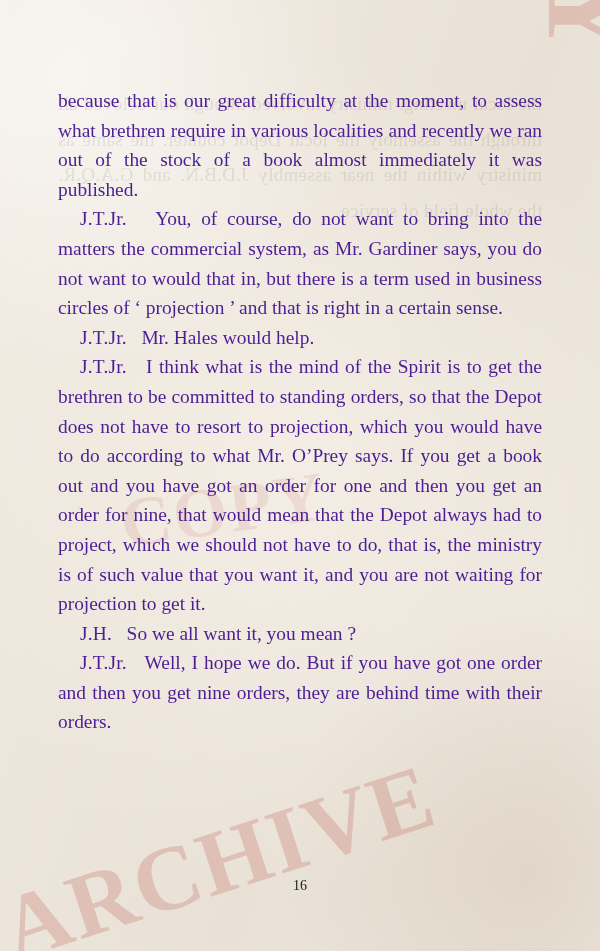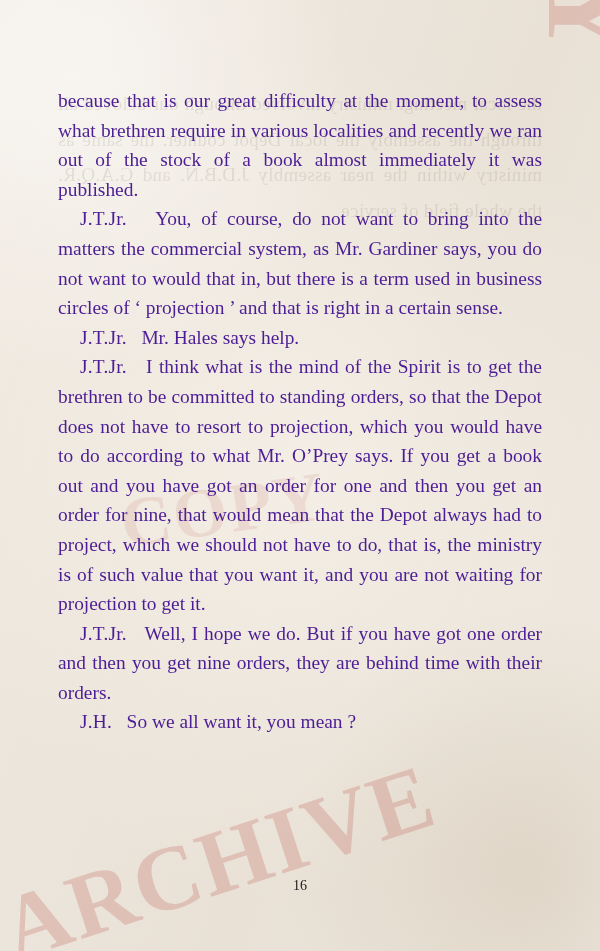--- a/index.html
+++ b/index.html
@@ -123,29 +123,29 @@
 <div class="content">
   <p>
     <span>because that is our great difficulty at the moment, to assess what brethren require in various localities and recently we ran out of the stock of a book almost immediately it was published.</span>
   </p>
   <p class="indent">
     <span class="speaker">J.T.Jr.</span>&nbsp;&nbsp;
     <span>You, of course, do not want to bring into the matters the commercial system, as Mr. Gardiner says, you do not want to would that in, but there is a term used in business circles of ‘ projection ’ and that is right in a certain sense.</span>
   </p>
   <p class="indent">
     <span class="speaker">J.T.Jr.</span>&nbsp;&nbsp;
-    <span>Mr. Hales says help.</span>
+    <span>Mr. Hales would help.</span>
   </p>
   <p class="indent">
     <span class="speaker">J.T.Jr.</span>&nbsp;&nbsp;
     <span>I think what is the mind of the Spirit is to get the brethren to be committed to standing orders, so that the Depot does not have to resort to projection, which you would have to do according to what Mr. O’Prey says.  If you get a book out and you have got an order for one and then you get an order for nine, that would mean that the Depot always had to project, which we should not have to do, that is, the ministry is of such value that you want it, and you are not waiting for projection to get it.</span>
   </p>
   <p class="indent">
+    <span class="speaker">J.H.</span>&nbsp;&nbsp;
+    <span>So we all want it, you mean ?</span>
+  </p>
+  <p class="indent">
     <span class="speaker">J.T.Jr.</span>&nbsp;&nbsp;
     <span>Well, I hope we do.  But if you have got one order and then you get nine orders, they are behind time with their orders.</span>
-  </p>
-  <p class="indent">
-    <span class="speaker">J.H.</span>&nbsp;&nbsp;
-    <span>So we all want it, you mean ?</span>
   </p>
 </div>
 
 <div class="folio">16</div>
 
 </body></html>

